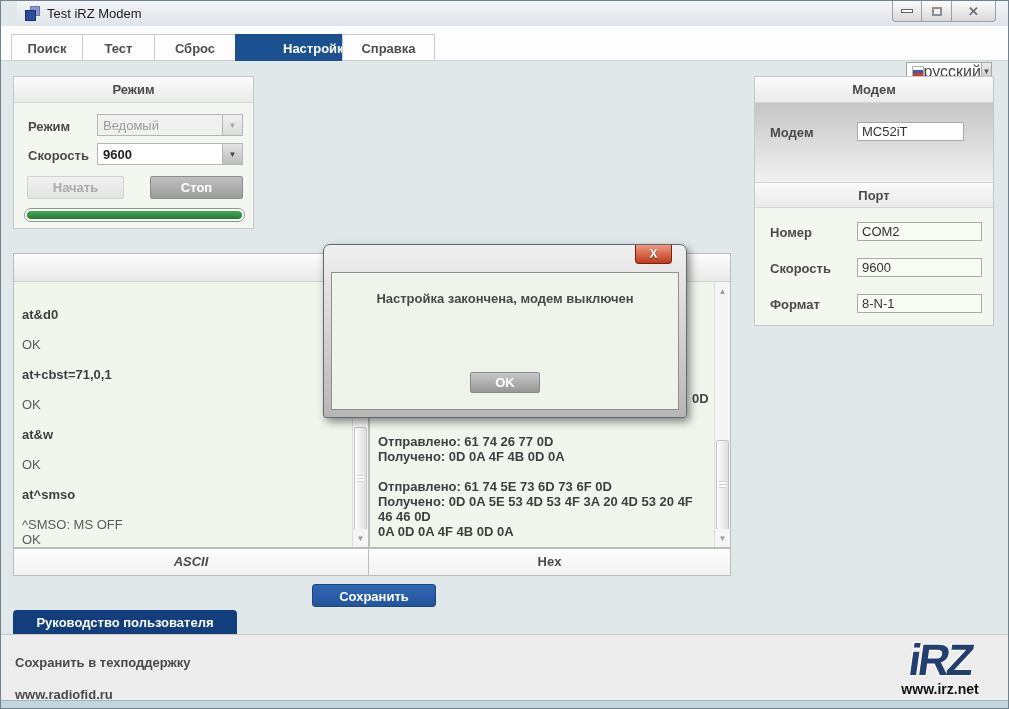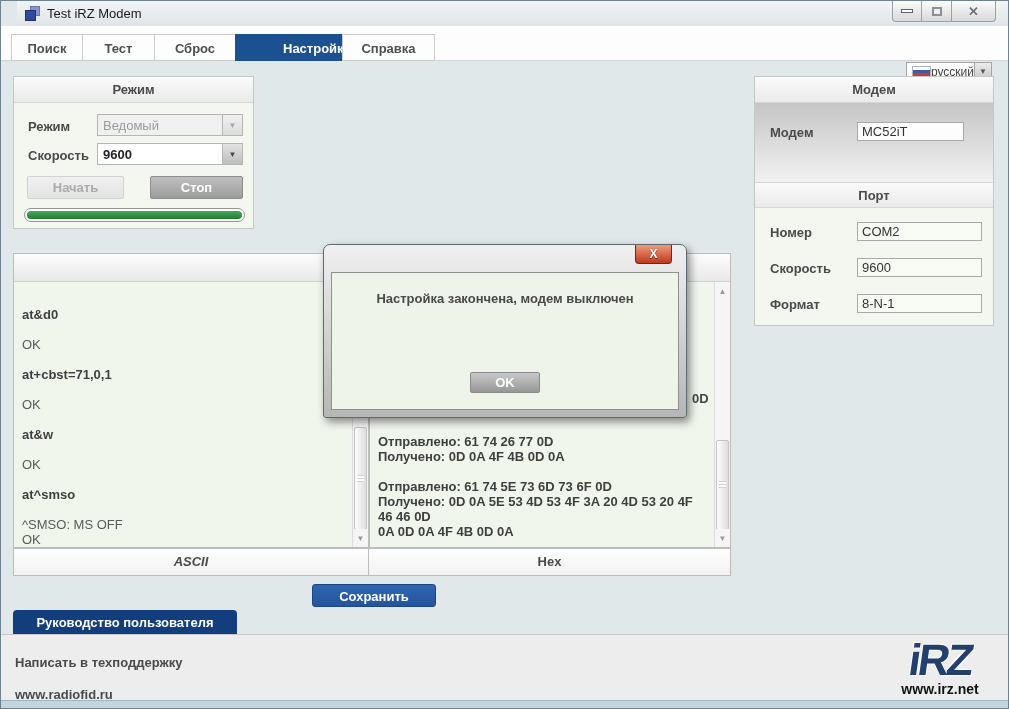--- a/index.html
+++ b/index.html
@@ -35,21 +35,21 @@
   .tab:last-child { border-right:1px solid #ccc; }
   .tab:nth-child(1){ width:71px; } .tab:nth-child(2){ width:72px; } .tab:nth-child(3){ width:81px; }
   .tab:nth-child(4){ width:107px; } .tab:nth-child(5){ width:93px; }
   .tab.active { background:#1b5191; color:#fff; border-color:#1b5191;padding-left:47px; }
 
   
   .lang-combo { position:absolute; right:16px; top:36px; width:86px; height:19px; background:#fff;
                 border:1px solid #a5a5a5; display:flex; align-items:center; }
   .flag { width:19px; height:11px; margin-left:5px; border:1px solid #b0b0b0; display:flex; flex-direction:column; }
   .flag i { flex:1; } .flag i:nth-child(1){background:#fff;} .flag i:nth-child(2){background:#3a5ba9;} .flag i:nth-child(3){background:#d03a2b;}
-  .lang-label { flex:1; text-align:center; font-size:12px; color:#444; }
+  .lang-label { flex:1; text-align:center; font-size:16px; color:#444; }
   .combo-arrow { width:17px; height:17px; background:linear-gradient(180deg,#ececec,#c6c6c6);
                  border-left:1px solid #a5a5a5; font-size:8px; color:#555; display:flex; align-items:center; justify-content:center; }
 
   
   .panel { position:absolute; background:#f3f7ef; border:1px solid #c3c8c3; }
   .panel-header { height:26px; line-height:26px; text-align:center; font-weight:bold; color:#4a4a4a;
                   background:linear-gradient(180deg,#fbfbfb,#eaeaea); border-bottom:1px solid #d6d6d6; }
   .fld-label { position:absolute; font-weight:bold; color:#4a4a4a; }
 
   .dropdown { position:absolute; height:22px; border:1px solid #b5b5b5; background:#fff; display:flex; align-items:center;justify-content:flex-end; }
@@ -252,21 +252,21 @@
   </div>
 
   <div class="pane-footer" style="left:12px; width:356px;font-style:italic;">ASCII</div>
   <div class="pane-footer" style="left:367px; width:363px;">Hex</div>
 
   <div class="save-btn">Сохранить</div>
 
   <div class="manual-tab">Руководство пользователя</div>
 
   <div class="footer">
-    <div class="footer-link" style="top:20px;">Написать в техподдержку</div>
+    <div class="footer-link" style="top:20px;">Сохранить в техподдержку</div>
     <div class="footer-link" style="top:52px;">www.radiofid.ru</div>
     <div class="logo">
       <div class="logo-text">iRZ</div>
       <div class="logo-site">www.irz.net</div>
     </div>
   </div>
 
   <div class="bottom-strip"></div>
 
   <div class="dialog">

